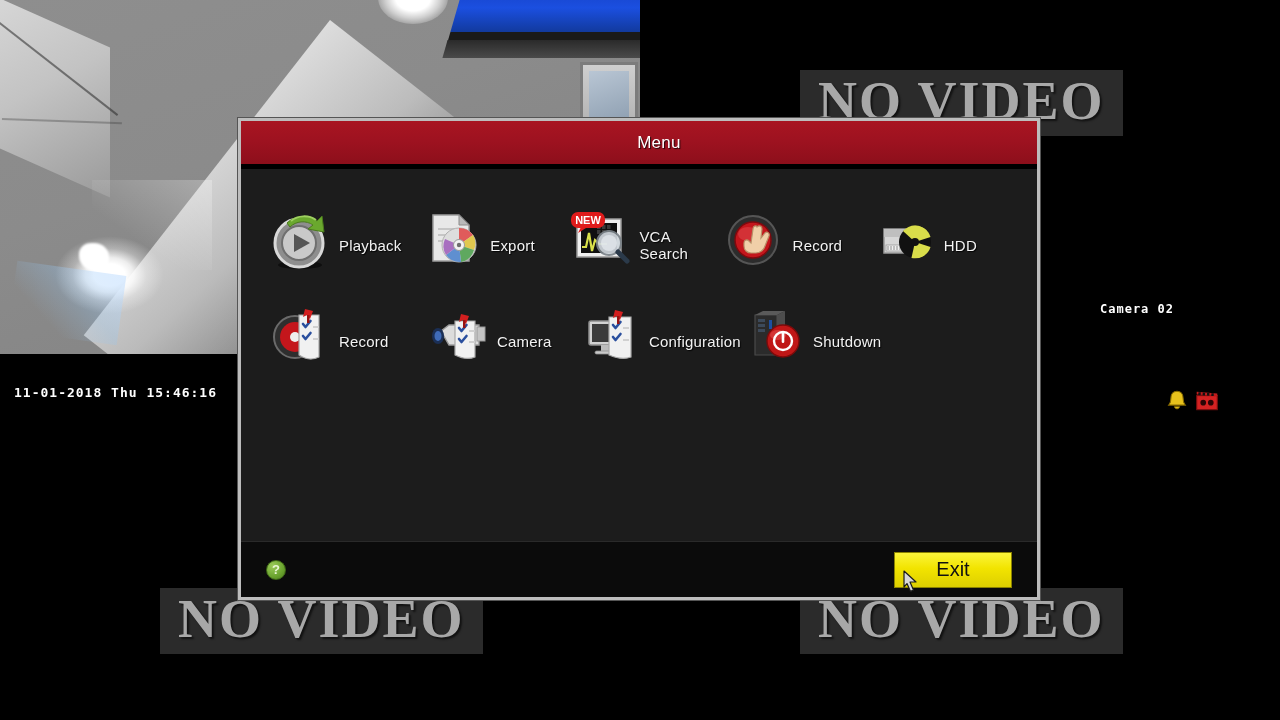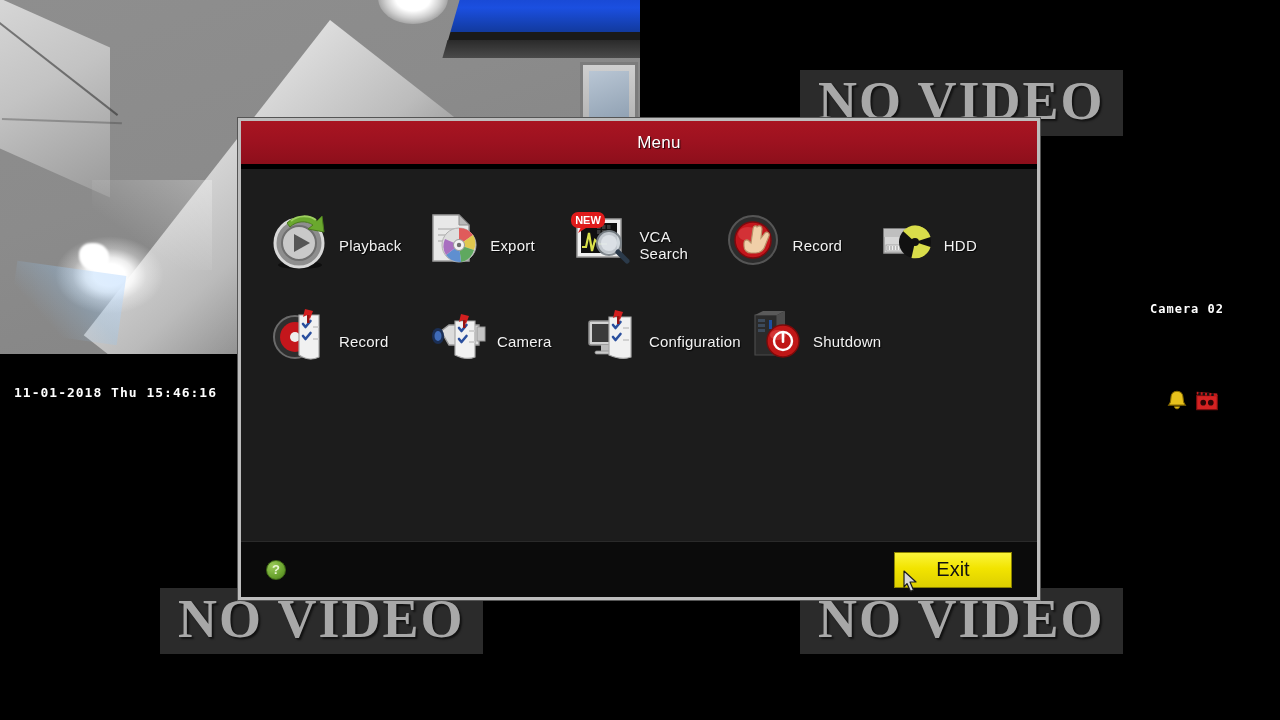--- a/index.html
+++ b/index.html
@@ -90,21 +90,21 @@
 
   
   .osd {
     position: absolute; color: #fff;
     font-family: "DejaVu Sans Mono", "Liberation Mono", monospace;
     font-size: 13px; font-weight: 700; letter-spacing: 1px;
     text-shadow: 1px 1px 0 #000, -1px 0 0 #000, 0 -1px 0 #000;
     white-space: pre;
   }
   #osd-datetime { left: 14px; top: 385px; }
-  #osd-cam2 { left: 1150px; top: 302px; font-size: 12px; }
+  #osd-cam2 { left: 1100px; top: 302px; font-size: 12px; }
 
   
   .no-video {
     position: absolute;
     background: #2b2b2b;
     color: #a8a8a8;
     font-family: "Liberation Serif", "DejaVu Serif", serif;
     font-weight: 700;
     font-size: 54px;
     letter-spacing: 2px;

